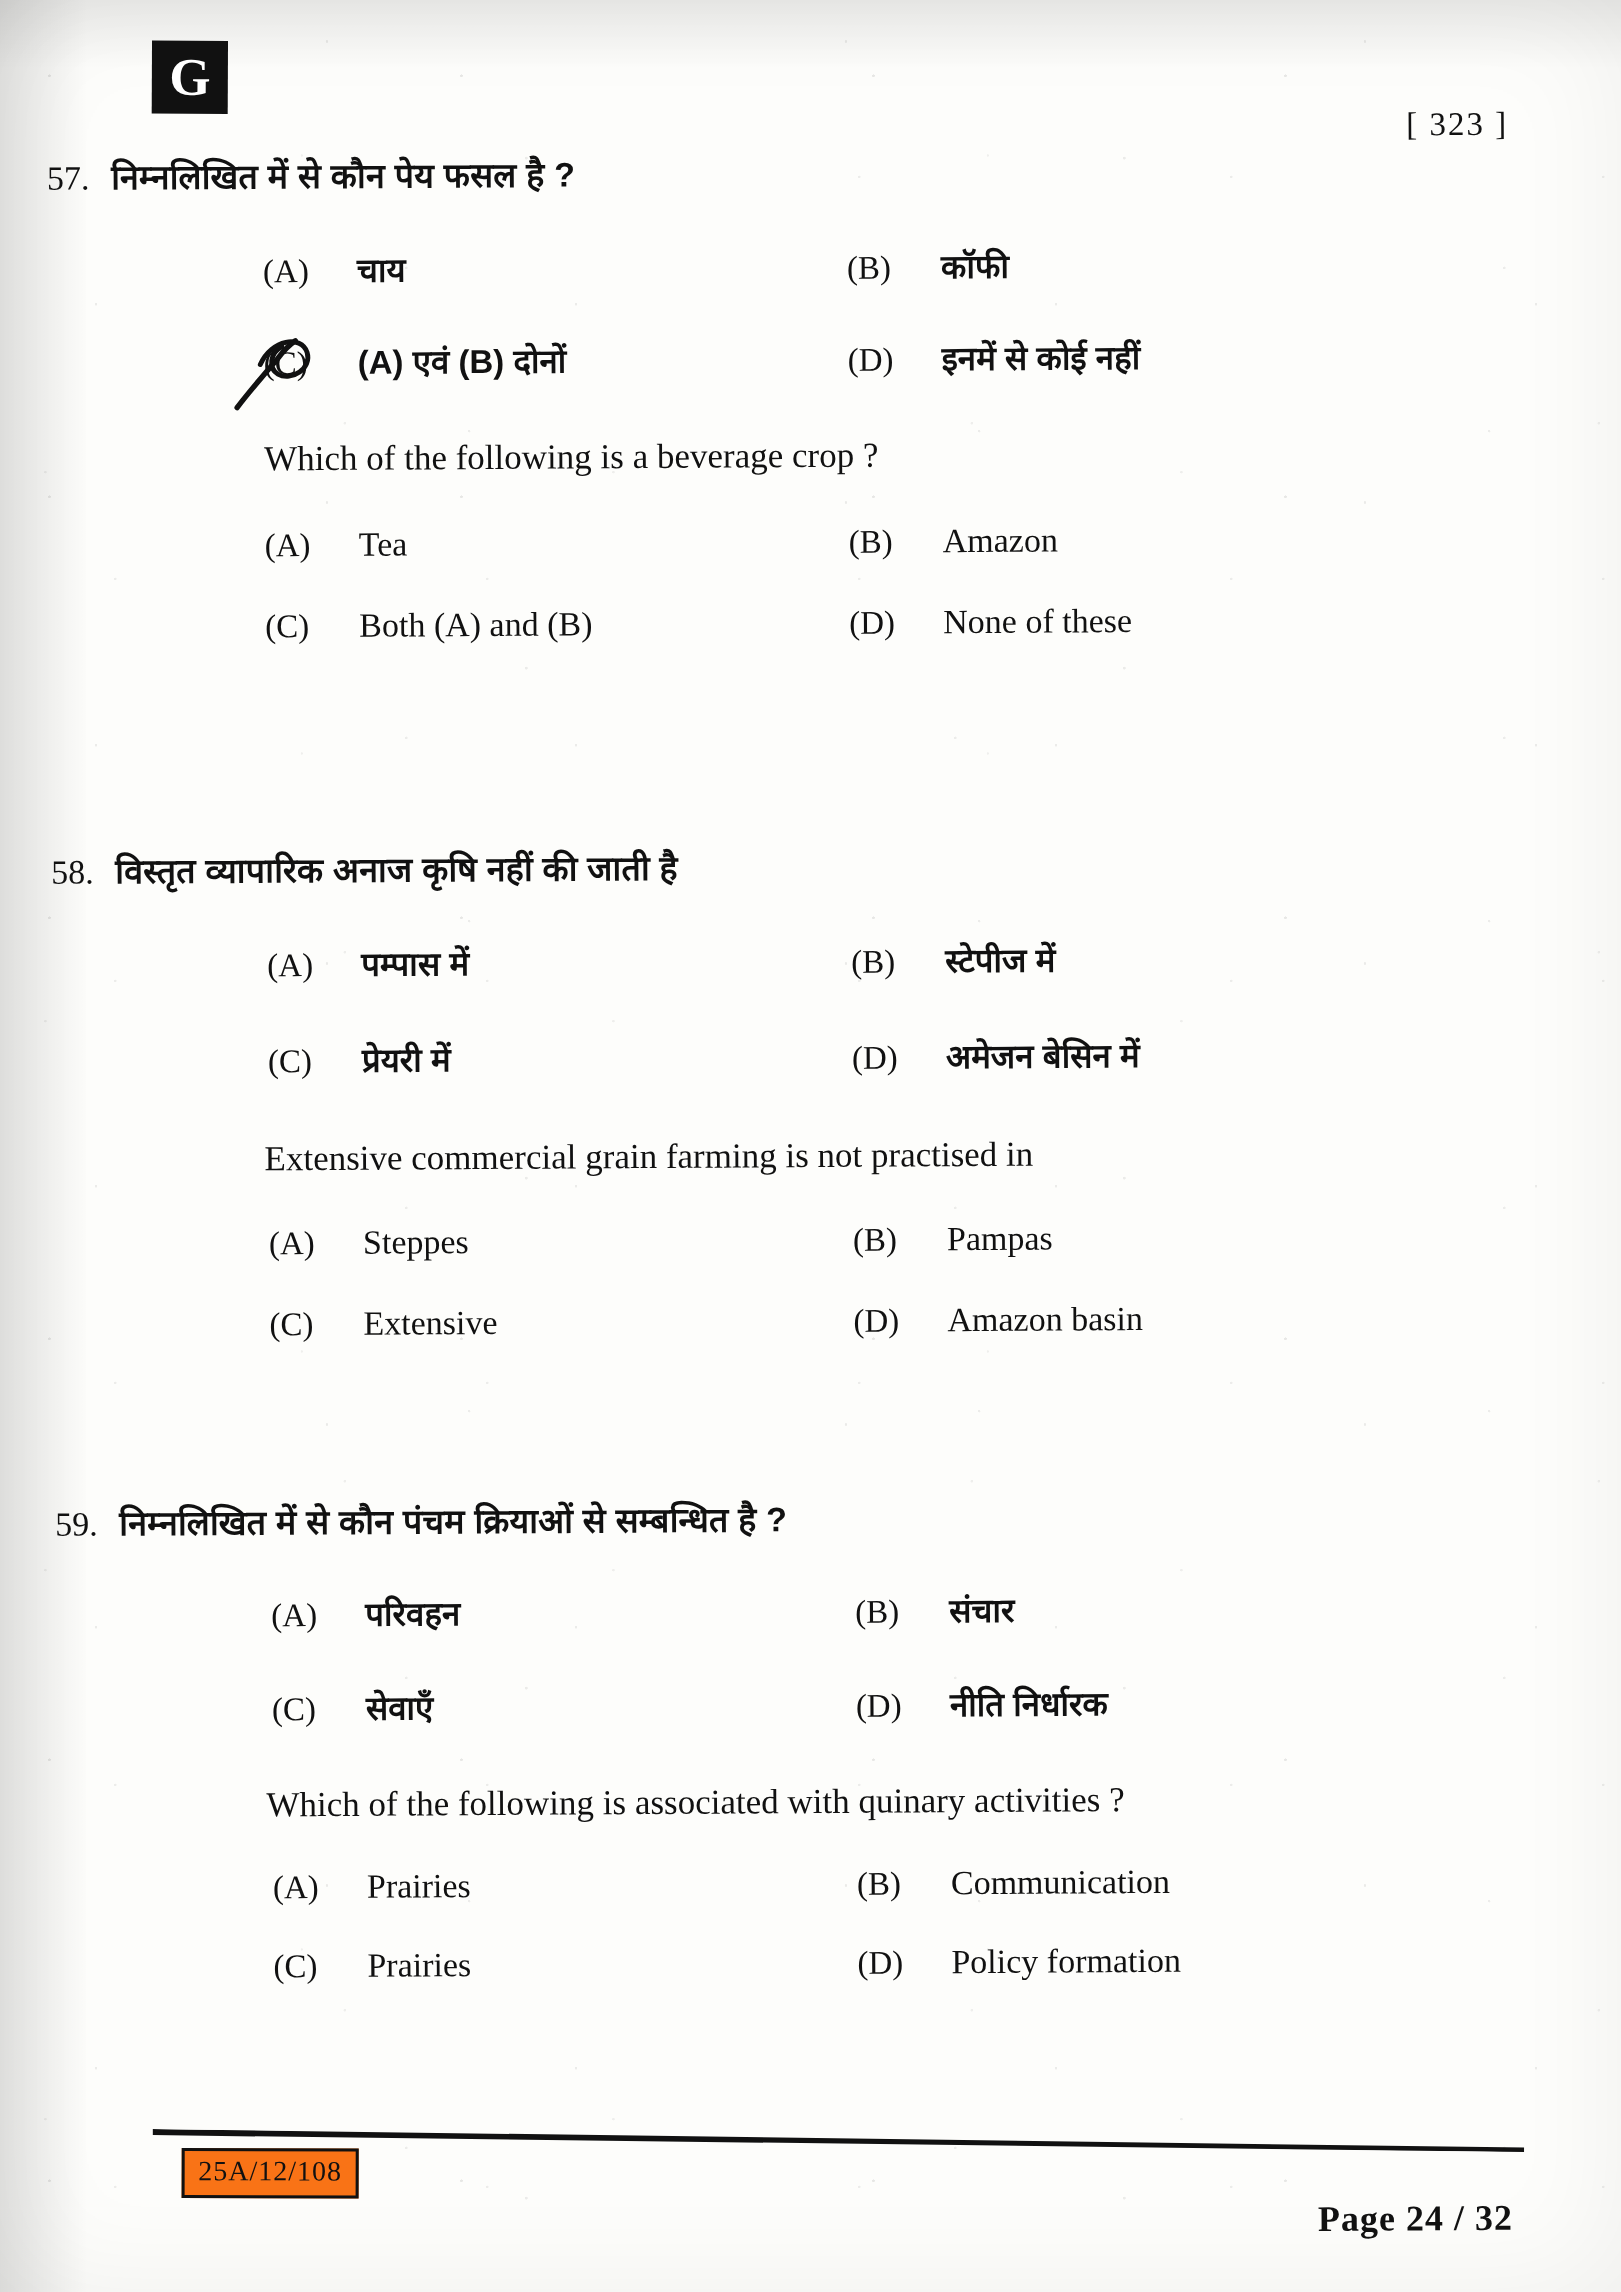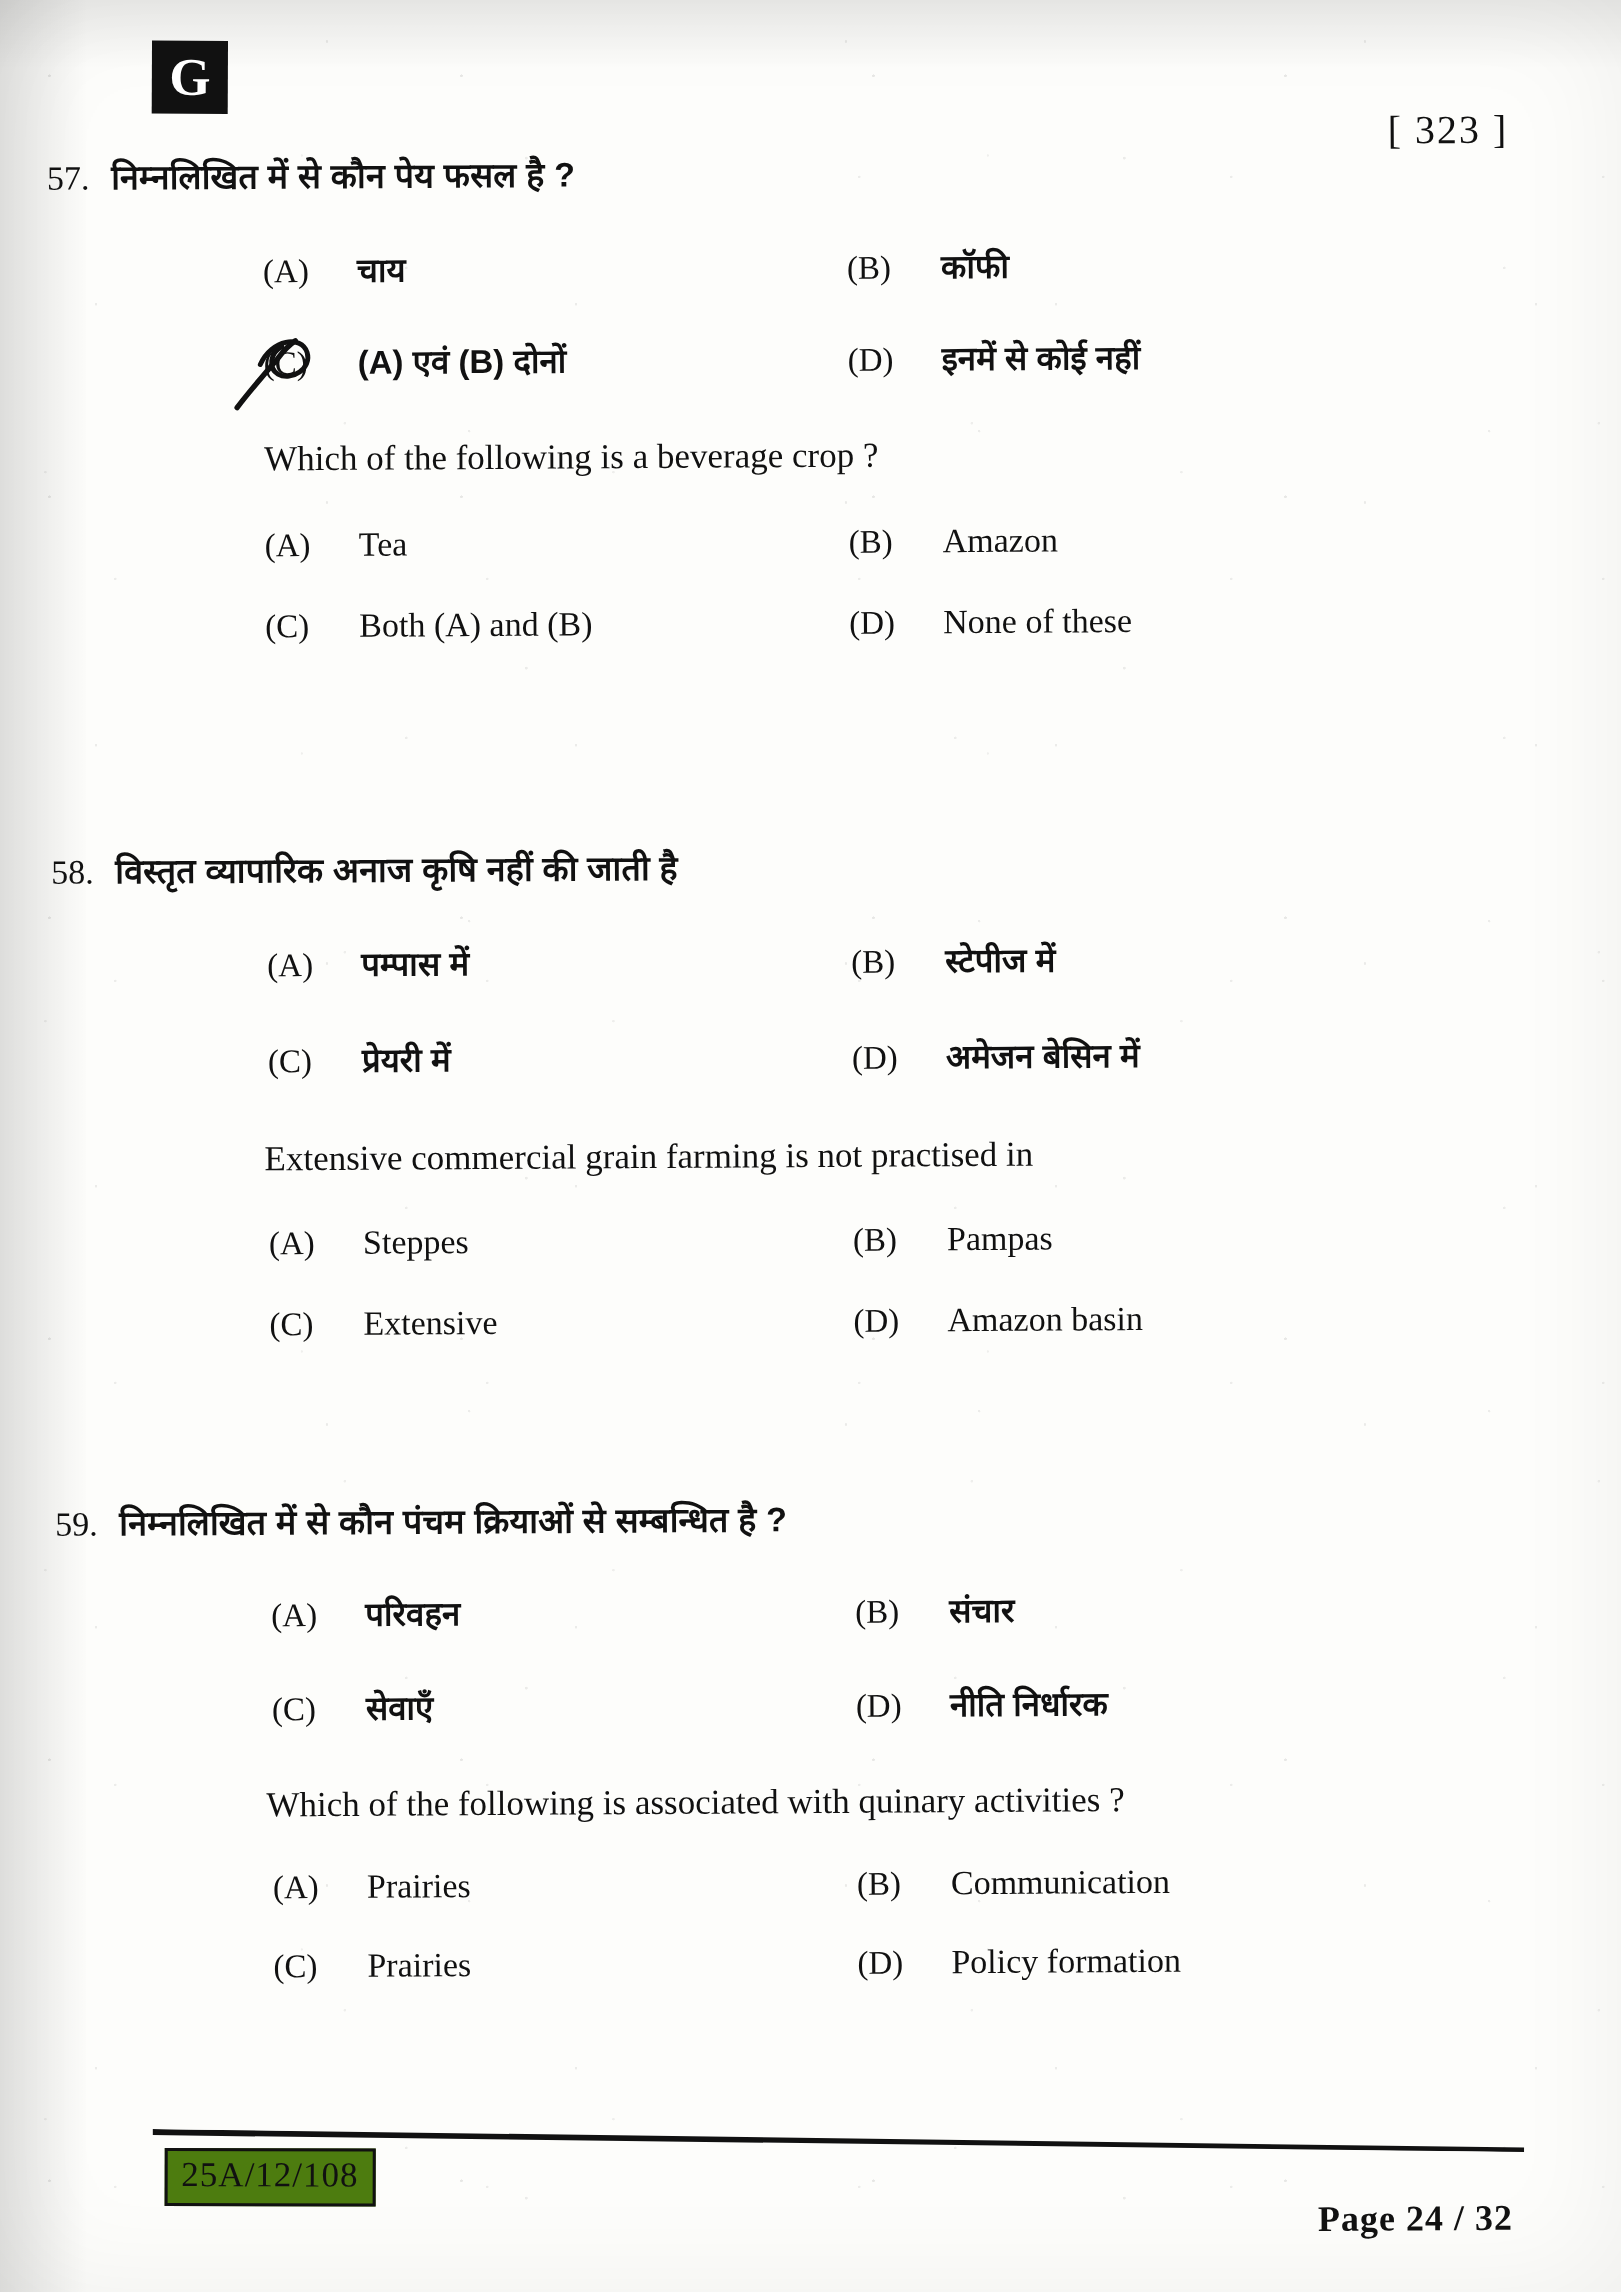--- a/index.html
+++ b/index.html
@@ -78,21 +78,21 @@
     font-weight: bold;
     font-size: 53px;
     line-height: 1;
     letter-spacing: 0;
     transform: rotate(0.6deg);
   }
   .paper-code {
     position: absolute;
     right: 108px;
     top: 110px;
-    font-size: 40px;
+    font-size: 33px;
     letter-spacing: 2px;
     font-family: "Liberation Serif", "DejaVu Serif", serif;
   }
 
   
   .qblock { position: absolute; left: 0; width: 1621px; }
 
   .q-head {
     display: flex;
     align-items: baseline;
@@ -164,29 +164,29 @@
     top: 2125px;
     width: 1372px;
     height: 9.8px;
     background: #111;
     transform: rotate(0.9deg);
     transform-origin: left center;
     clip-path: polygon(0 0, 100% 55%, 100% 100%, 0 62%);
   }
   .code-box {
     position: absolute;
-    left: 157px;
+    left: 174px;
     top: 2145px;
     border: 3.9px solid #111;
     padding: 3.9px 13.7px 7.8px 13.7px;
-    font-size: 35px;
+    font-size: 28px;
     letter-spacing: 1px;
     font-family: "Liberation Serif", "DejaVu Serif", serif;
     transform: rotate(0.5deg);
-    background: #4d7c0f;
+    background: #f97316;
   }
   .page-footer {
     position: absolute;
     right: 116px;
     top: 2201px;
     font-size: 36px;
     font-weight: bold;
     font-family: "Liberation Serif", "DejaVu Serif", serif;
     letter-spacing: 1px;
   }

